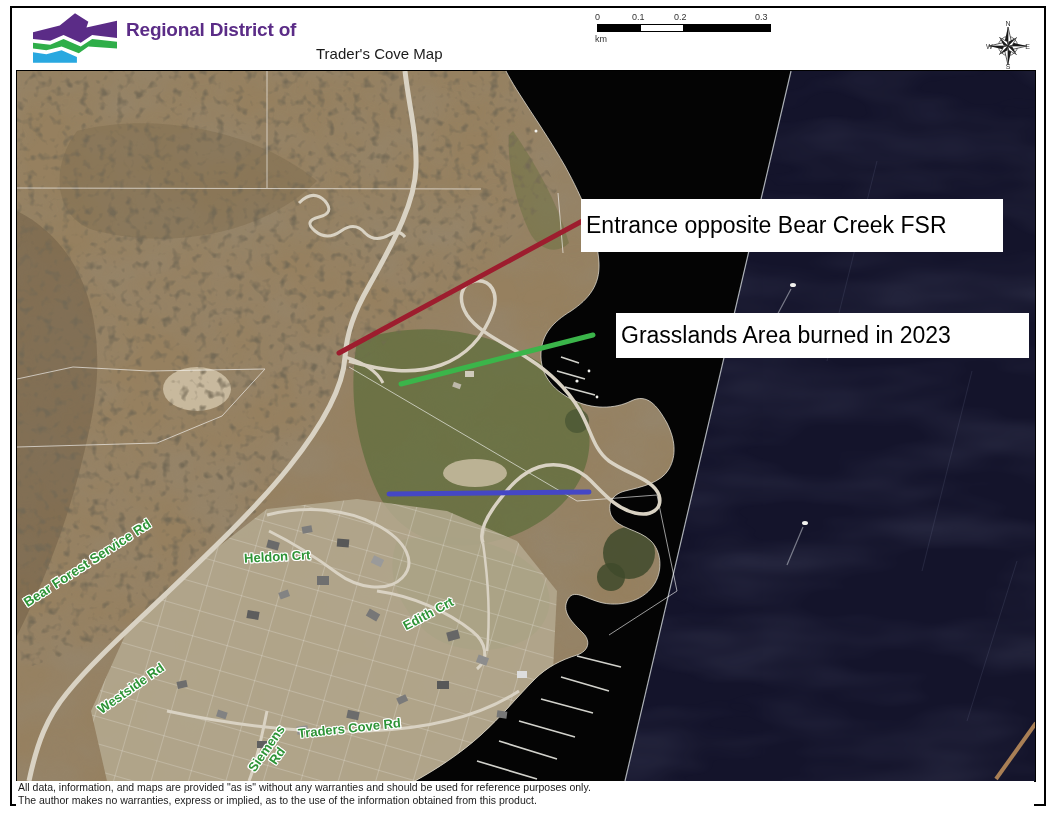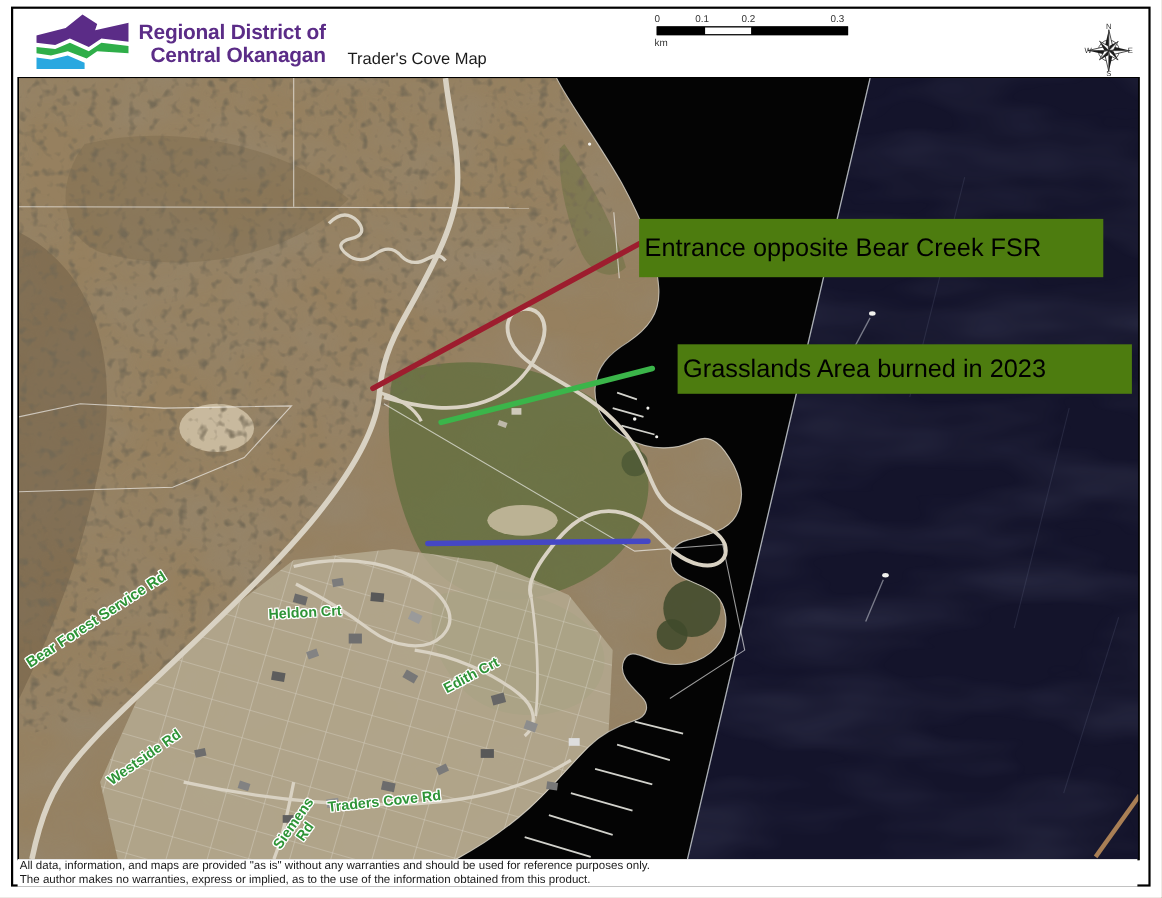--- a/index.html
+++ b/index.html
@@ -16,21 +16,21 @@
   .sb-ticks span{position:absolute;top:0;}
   .sb-bar{position:relative;margin-left:2px;width:172px;height:6px;border:1px solid #000;
     background:#000;display:flex;}
   .sb-seg{height:100%;}
   .sb-km{text-align:left;width:176px;margin-top:2px;}
   .compass{position:absolute;left:984px;top:20px;}
   
   .map{position:absolute;left:16px;top:70px;width:1018px;height:710px;border:1px solid #000;
     background:#000;overflow:hidden;}
   .map svg.base{position:absolute;left:0;top:0;}
-  .callout{position:absolute;background:#4d7c0f;color:#000;display:flex;align-items:center;
+  .callout{position:absolute;background:#ffffff;color:#000;display:flex;align-items:center;
     font-size:23px;padding-left:5px;box-sizing:border-box;}
   .roadlbl{position:absolute;color:#2e9437;font-weight:bold;font-size:13px;white-space:nowrap;
     text-shadow:-1px -1px 0 #fff,1px -1px 0 #fff,-1px 1px 0 #fff,1px 1px 0 #fff,
       0 -1px 0 #fff,0 1px 0 #fff,-1px 0 0 #fff,1px 0 0 #fff;}
   .siemens{line-height:13px;text-align:center;}
   
   .disclaimer{position:absolute;left:16px;top:781px;width:1018px;height:25px;background:#fff;
     font-size:10.5px;line-height:12.5px;color:#1a1a1a;padding-left:2px;box-sizing:border-box;}
 </style>
 </head>
@@ -38,21 +38,20 @@
 
 <div class="frame"></div>
 
 <svg class="logo" viewBox="0 0 88 54">
   <polygon fill="#5b2c87" points="0,22 28,15 44,2 58,11 56,17 88,10 88,28 62,25 50,33 32,25 18,31 0,29"></polygon>
   <polygon fill="#2fae49" points="0,33 18,35 32,29 50,37 62,29 88,32 88,39 58,37 48,44 30,37 14,41 0,39"></polygon>
   <polygon fill="#29a8e0" points="0,43 14,45 30,41 46,48 46,54 0,54"></polygon>
 </svg>
 <div class="org">
   <div>Regional District of</div>
-  <div>Central Okanagan</div>
 </div>
 <div class="maptitle">Trader's Cove Map</div>
 
 <div class="scalebar">
   <div class="sb-ticks">
     <span style="left:0">0</span>
     <span style="left:37px">0.1</span>
     <span style="left:79px">0.2</span>
     <span style="left:160px">0.3</span>
   </div>

